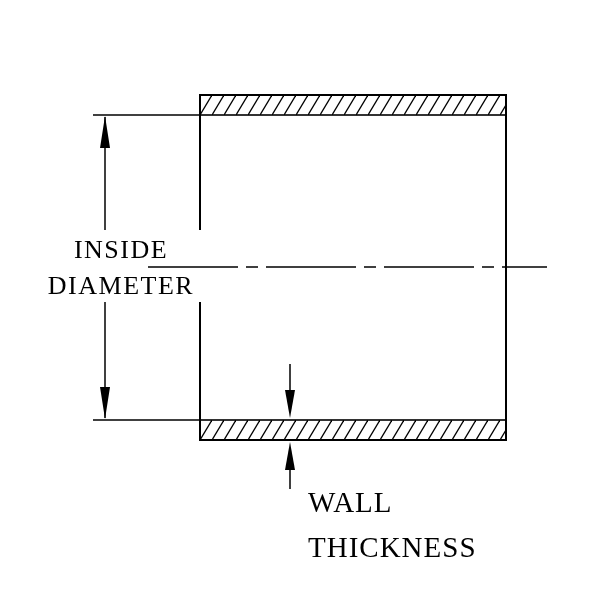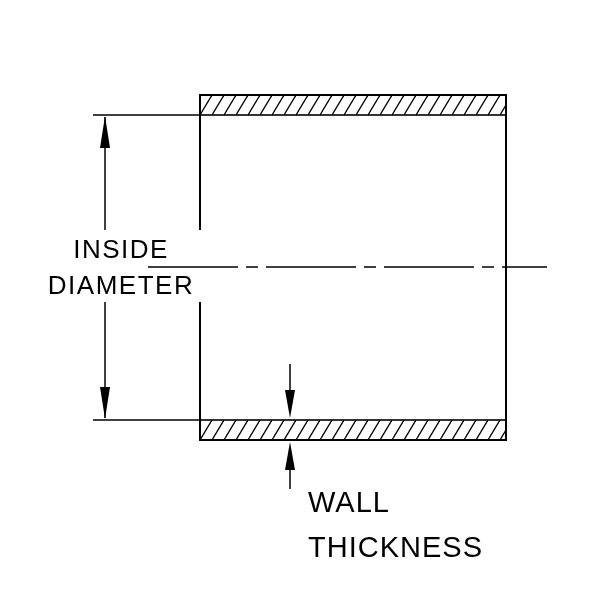--- a/index.html
+++ b/index.html
@@ -6,21 +6,21 @@
     margin: 0;
     padding: 0;
     background: #ffffff;
   }
   .stage {
     position: relative;
     width: 600px;
     height: 597px;
     background: #ffffff;
     overflow: hidden;
-    font-family: Liberation Sans, sans-serif;
+    font-family: Liberation Serif, serif;
   }
   .stage svg {
     position: absolute;
     top: 0;
     left: 0;
   }
   .dim-label {
     font-size: 26px;
     letter-spacing: 1.5px;
     fill: #000000;

